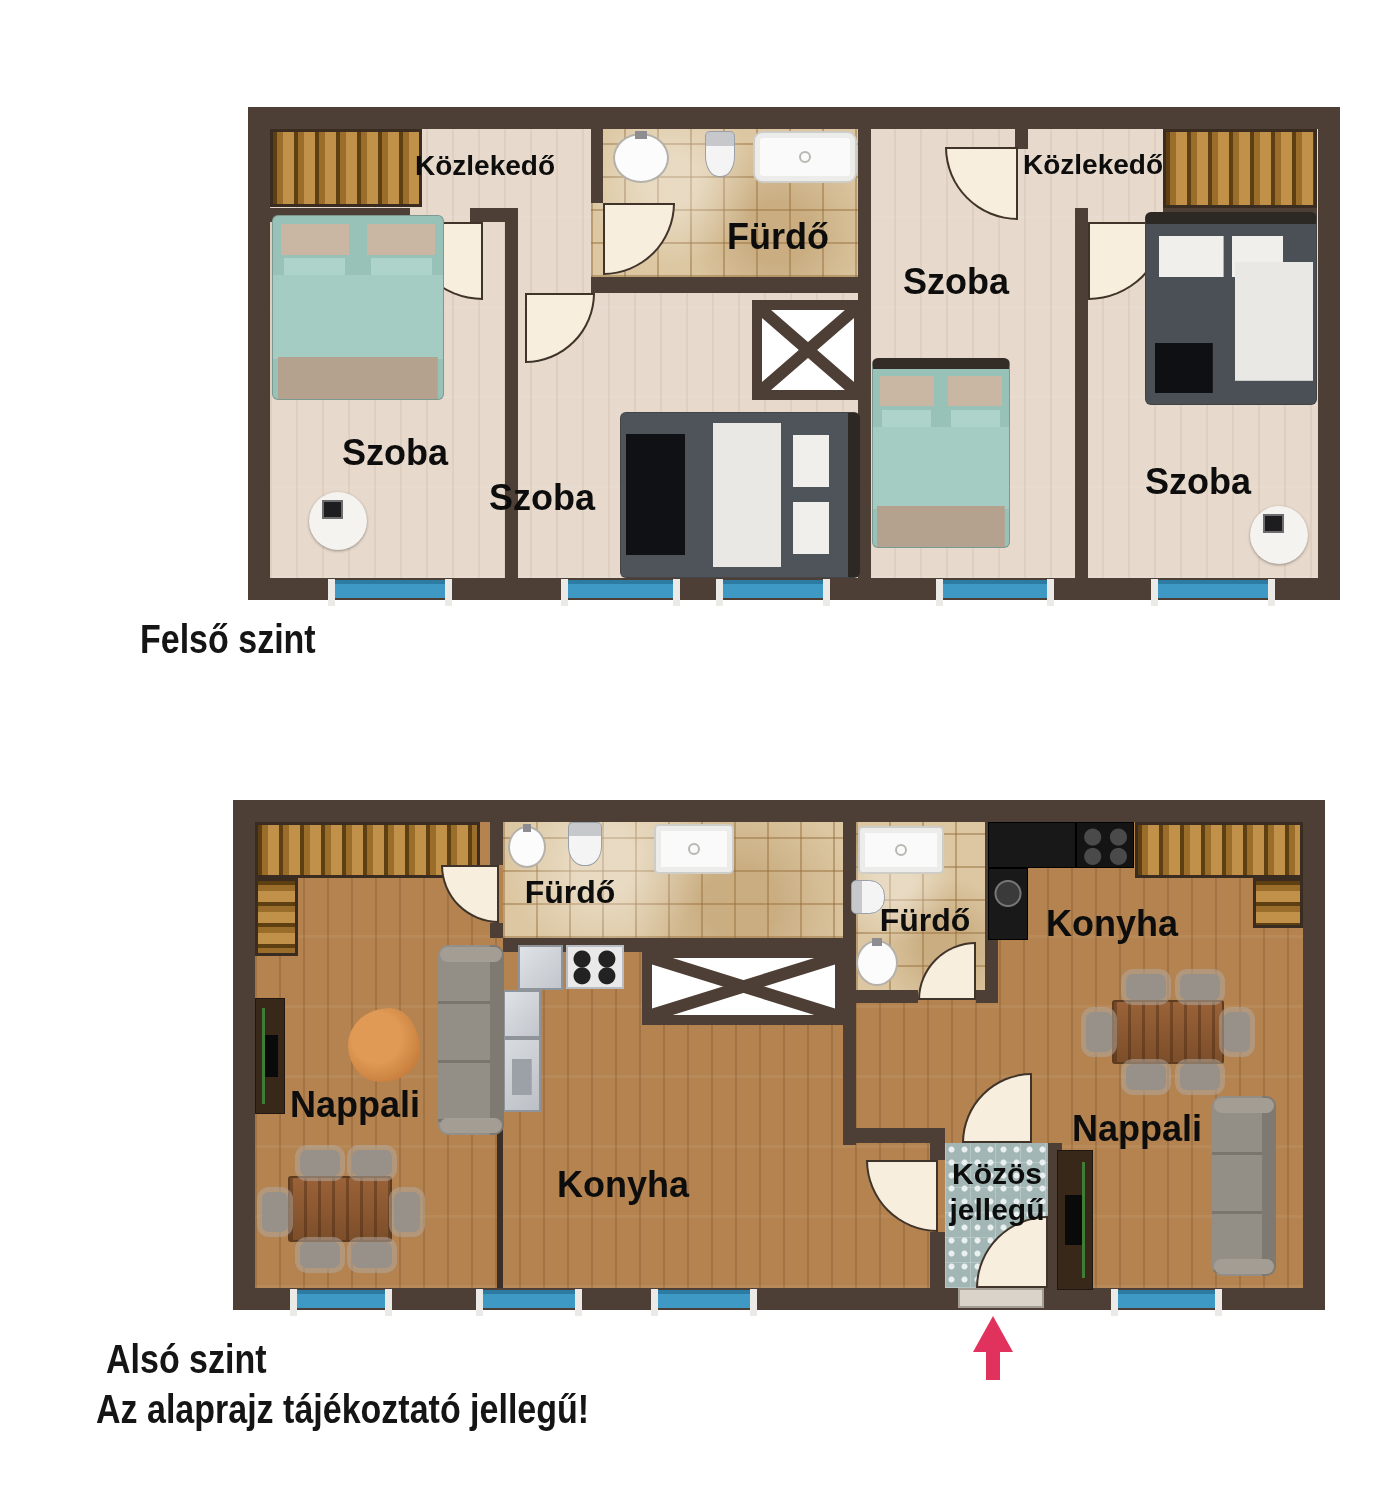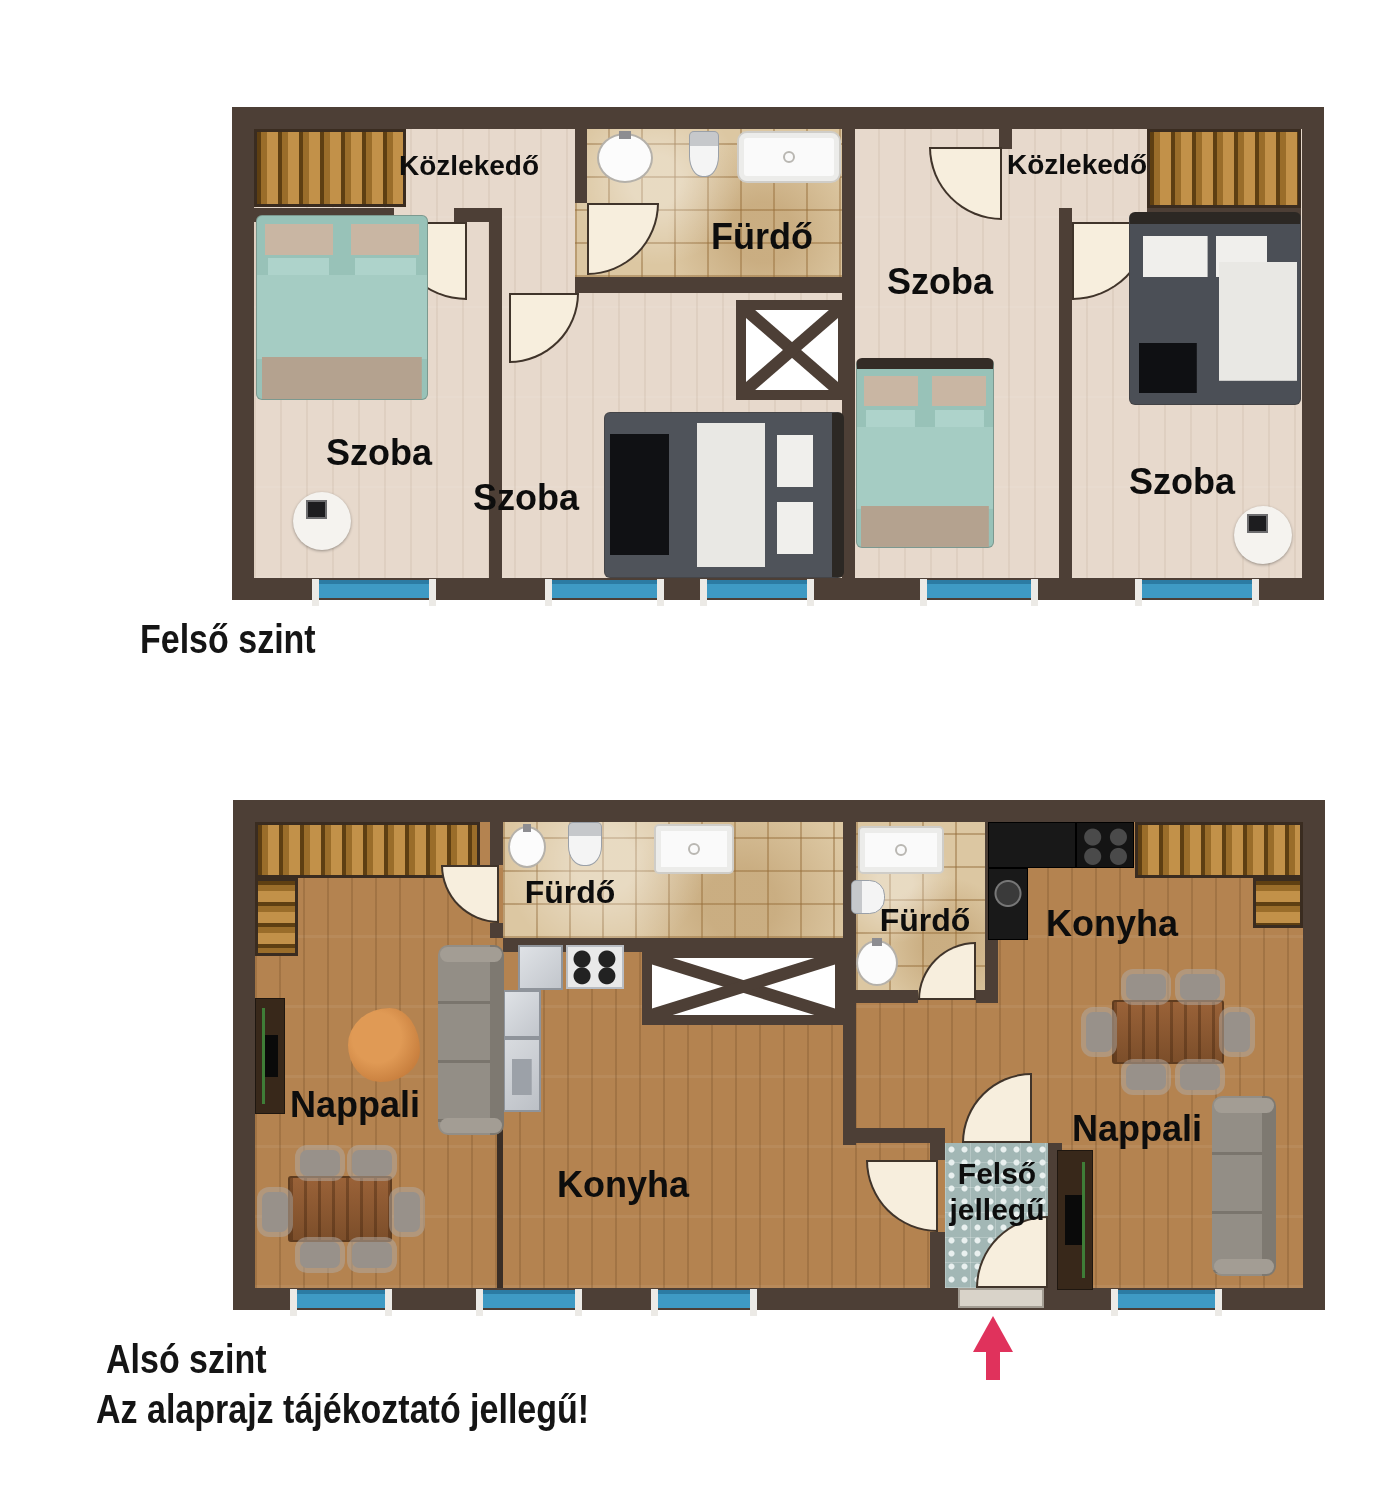--- a/index.html
+++ b/index.html
@@ -1,21 +1,21 @@
 <!DOCTYPE html>
 <html><head>
 <meta charset="utf-8">
 <style>
   html,body{margin:0;padding:0;background:#ffffff;}
   .canvas{position:relative;width:1400px;height:1500px;background:#fff;
           font-family:"Liberation Sans",sans-serif;overflow:hidden;}
   .abs{position:absolute;}
   
   .floor{position:absolute;box-sizing:border-box;border:22px solid #4d3f36;}
-  .floor-upper{left:232px;top:107px;width:1092px;height:493px;
+  .floor-upper{left:248px;top:107px;width:1092px;height:493px;
     background-color:#e7d9cc;
     background-image:repeating-linear-gradient(90deg,rgba(120,90,60,.08) 0 2px,transparent 2px 26px),
                      repeating-linear-gradient(0deg,rgba(255,255,255,.06) 0 2px,transparent 2px 90px);}
   .floor-lower{left:233px;top:800px;width:1092px;height:510px;
     background-color:#b48350;
     background-image:repeating-linear-gradient(90deg,rgba(70,40,10,.17) 0 2px,transparent 2px 24px),
                      repeating-linear-gradient(0deg,rgba(255,255,255,.06) 0 3px,transparent 3px 70px);}
   
   .w{position:absolute;background:#4d3f36;}
   .w.thin{background:#3a2e26;}
@@ -262,21 +262,21 @@
     <div class="window" style="left:228px;top:468px;width:92px"></div>
     <div class="window" style="left:403px;top:468px;width:92px"></div>
     <div class="window" style="left:863px;top:468px;width:97px"></div>
 
     <div class="room-label md" style="left:315px;top:70px">Fürdő</div>
     <div class="room-label md" style="left:670px;top:98px">Fürdő</div>
     <div class="room-label" style="left:857px;top:102px">Konyha</div>
     <div class="room-label" style="left:100px;top:283px">Nappali</div>
     <div class="room-label" style="left:368px;top:363px">Konyha</div>
     <div class="room-label" style="left:882px;top:307px">Nappali</div>
-    <div class="room-label foyer" style="left:742px;top:352px">Felső</div>
+    <div class="room-label foyer" style="left:742px;top:352px">Közös</div>
     <div class="room-label foyer" style="left:742px;top:388px">jellegű</div>
   </section>
 
   <div class="abs" style="left:973px;top:1316px;width:40px;height:66px">
     <div class="arrow-head"></div>
     <div class="arrow-shaft"></div>
   </div>
 
   <div class="caption" style="left:106px;top:1336px">Alsó szint</div>
   <div class="caption" style="left:96px;top:1386px">Az alaprajz tájékoztató jellegű!</div>

